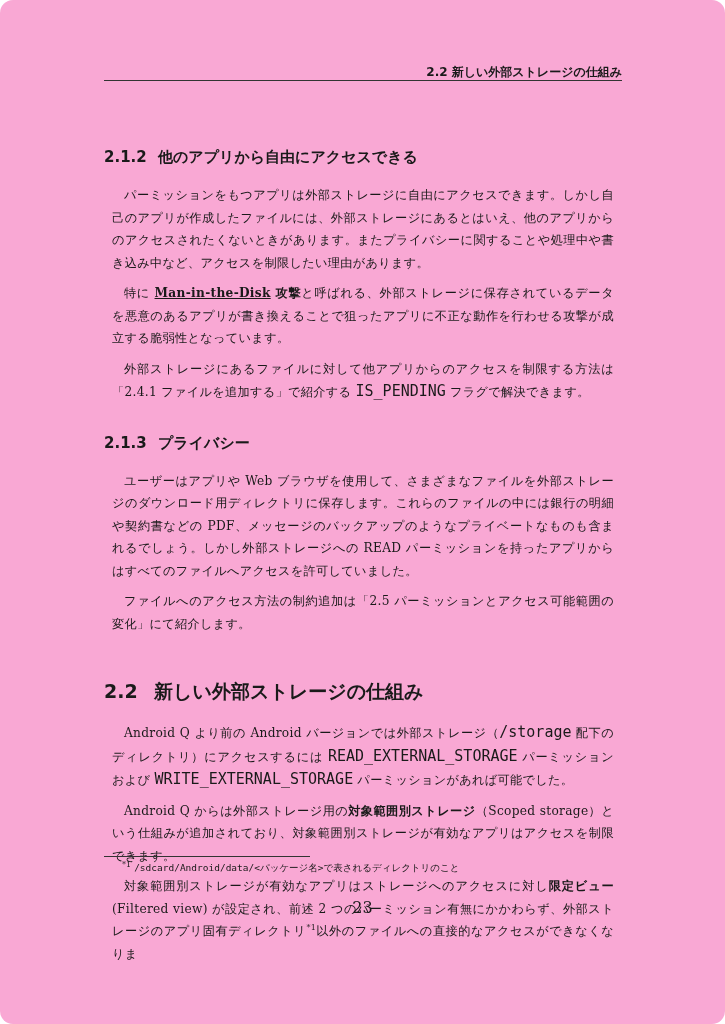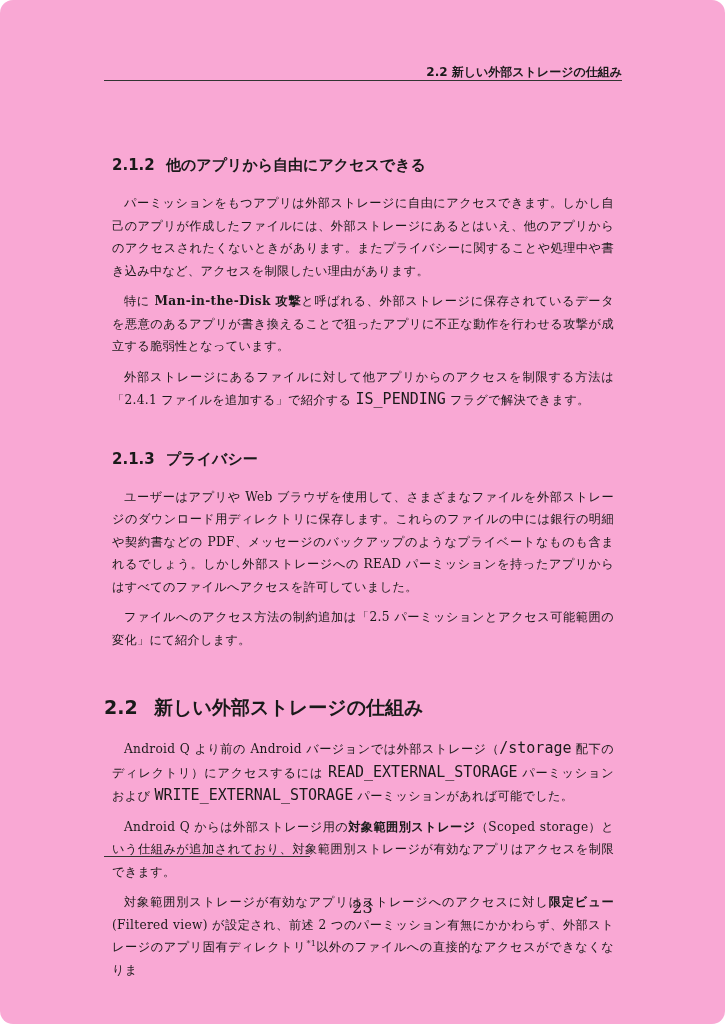--- a/index.html
+++ b/index.html
@@ -1,27 +1,27 @@
 <!DOCTYPE html>
 <html><head>
   <meta charset="utf-8">
   <style>
     html, body { margin: 0; padding: 0; background: #ffffff; }
     body { width: 725px; height: 1024px; position: relative; overflow: hidden; color: #1a1a1a; }
     .page { position: absolute; left: 0; top: 0; width: 725px; height: 1024px; background: #f9a8d4; border-radius: 13px; }
     .running-header { position: absolute; left: 104px; top: 64px; width: 518px; height: 16px; border-bottom: 1px solid #333; text-align: right; font-family: "DejaVu Sans", sans-serif; font-size: 12px; font-weight: bold; line-height: 16px; }
     .content { position: absolute; left: 104px; top: 140px; width: 518px; }
-    .h3 { font-family: "DejaVu Sans", sans-serif; font-weight: bold; font-size: 15px; margin: 8px; height: 36px; line-height: 34px; }
+    .h3 { font-family: "DejaVu Sans", sans-serif; font-weight: bold; font-size: 15px; margin: 0; height: 36px; line-height: 34px; }
     .h3 .num { display: inline-block; width: 54px; }
     .h2 { font-family: "DejaVu Sans", sans-serif; font-weight: bold; font-size: 19px; margin: 0; height: 44px; line-height: 44px; }
     .h2 .num { display: inline-block; width: 50px; }
     p.body { font-family: "DejaVu Serif", serif; font-size: 12.2px; line-height: 22.5px; margin: 8px; text-indent: 12px; text-align: justify; letter-spacing: 0.3px; }
     .mono { font-family: "DejaVu Sans Mono", monospace; font-size: 15px; letter-spacing: 0; }
     .b { font-family: "DejaVu Sans", sans-serif; font-weight: bold; }
-    .bs { font-family: "DejaVu Serif", serif; font-weight: bold; }
+    .bs { font-family: "DejaVu Serif", serif; font-weight: bold; text-decoration: underline; }
     sup { font-size: 8px; line-height: 0; }
     .gap-s { height: 14px; }
     .gap-m { height: 26px; }
     .footnote-rule { position: absolute; left: 104px; top: 856px; width: 206px; border-top: 1px solid #333; }
     .footnote { position: absolute; left: 122px; top: 861px; font-family: "DejaVu Serif", serif; font-size: 9.5px; line-height: 14px; }
     .footnote .mono { font-size: 9.5px; }
     .page-number { position: absolute; left: 0; width: 725px; top: 898px; text-align: center; font-family: "DejaVu Serif", serif; font-size: 16px; }
   </style>
 </head>
 <body>
@@ -45,15 +45,16 @@
 
     <div class="gap-m"></div>
 
     <h2 class="h2"><span class="num">2.2</span><span>新しい外部ストレージの仕組み</span></h2>
     <p class="body"><span>Android Q より前の Android バージョンでは外部ストレージ（</span><span class="mono">/storage</span><span> 配下のディレクトリ）にアクセスするには </span><span class="mono">READ_EXTERNAL_STORAGE</span><span> パーミッションおよび </span><span class="mono" style="word-break:break-all">WRITE_EXTERNAL_STORAGE</span><span> パーミッションがあれば可能でした。</span></p>
     <p class="body"><span>Android Q からは外部ストレージ用の</span><span class="b">対象範囲別ストレージ</span><span>（Scoped storage）という仕組みが追加されており、対象範囲別ストレージが有効なアプリはアクセスを制限できます。</span></p>
     <p class="body"><span>対象範囲別ストレージが有効なアプリはストレージへのアクセスに対し</span><span class="b">限定ビュー</span><span>(Filtered view) が設定され、前述 2 つのパーミッション有無にかかわらず、外部ストレージのアプリ固有ディレクトリ</span><sup>*1</sup><span>以外のファイルへの直接的なアクセスができなくなりま</span></p>
   </div>
 
   <div class="footnote-rule"></div>
+  <div class="footnote"><sup>*1</sup> <span class="mono">/sdcard/Android/data/&lt;パッケージ名&gt;</span><span>で表されるディレクトリのこと</span></div>
 
   <div class="page-number">23</div>
 </div>
 
 </body></html>

